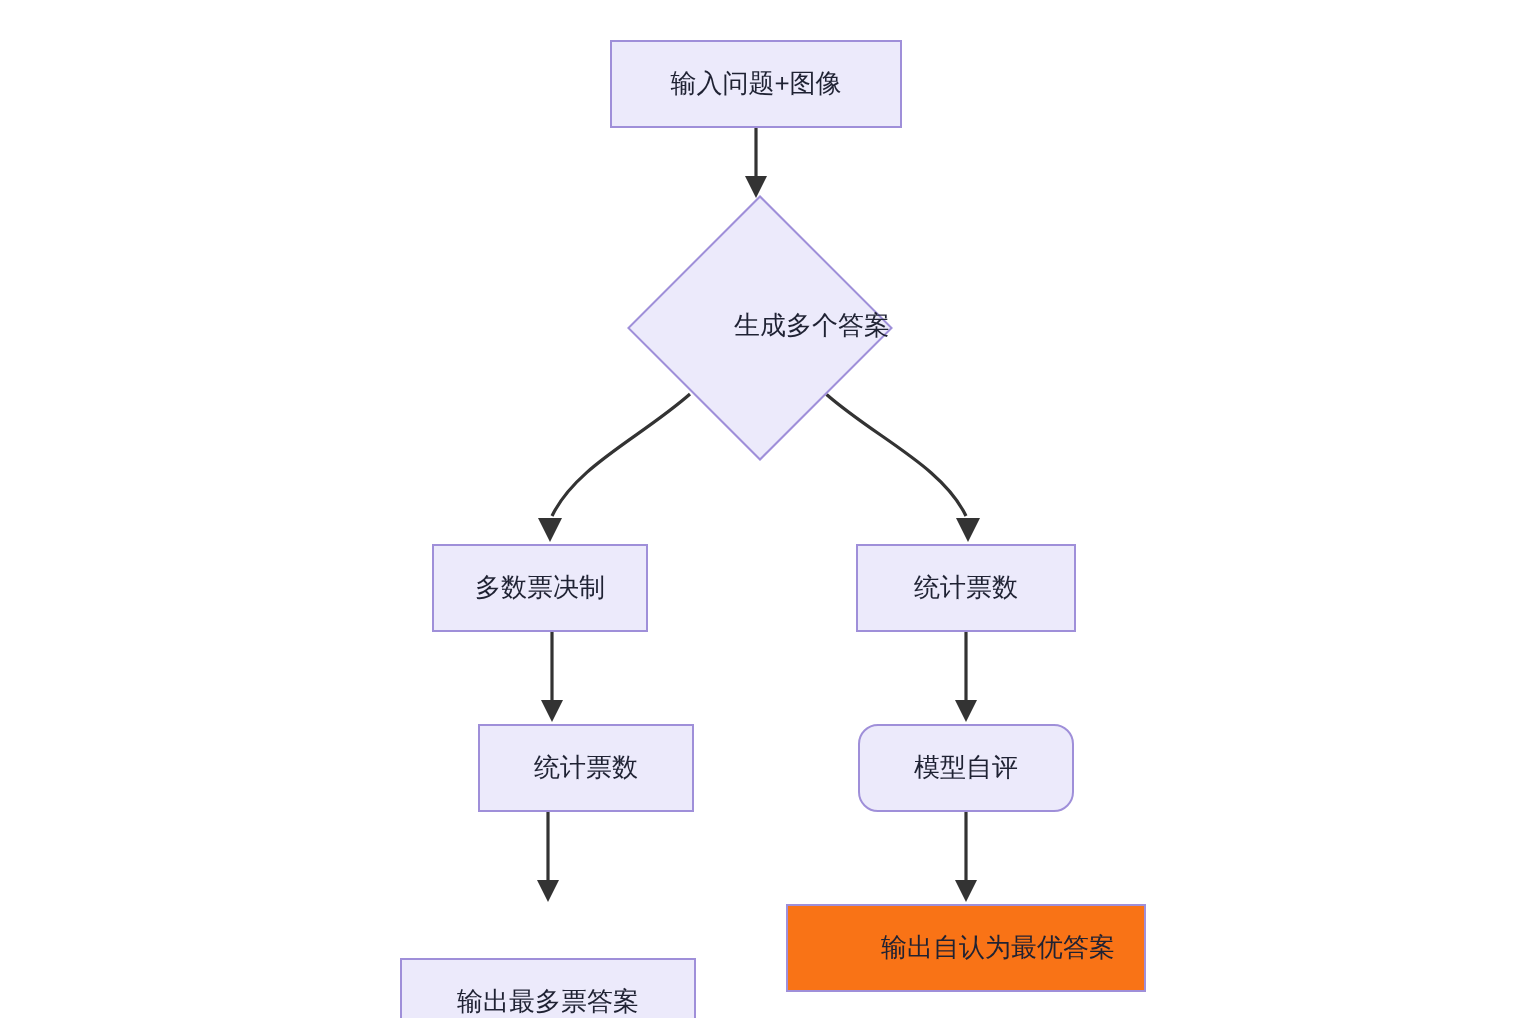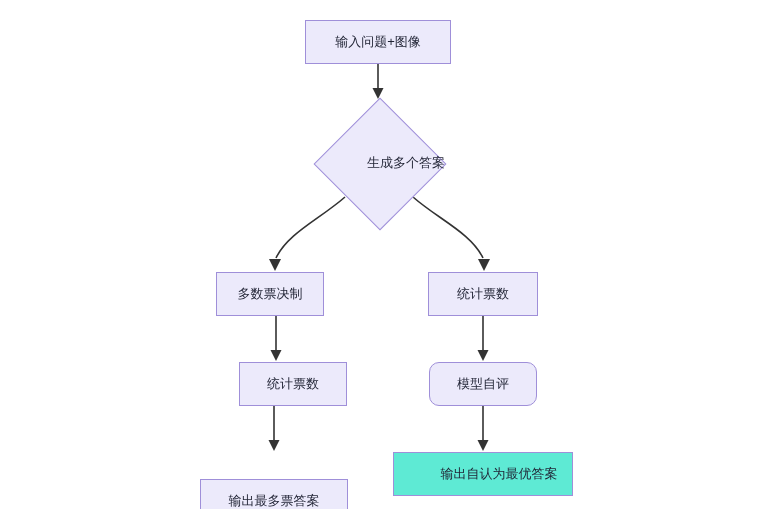--- a/index.html
+++ b/index.html
@@ -150,17 +150,17 @@
   </div>
 
   <div class="node" id="node-selfeval" style="background: rgb(236, 234, 251); border-color: rgb(159, 143, 217); color: rgb(31, 34, 51); border-radius: 10px;">
     <span class="node-label">模型自评</span>
   </div>
 
   <div class="node" id="node-outmajority" style="background: rgb(236, 234, 251); border-color: rgb(159, 143, 217); color: rgb(31, 34, 51);">
     <span class="node-label">输出最多票答案</span>
   </div>
 
-  <div class="node" id="node-outbest" style="background: #5eead4; border-color: rgb(159, 143, 217); color: rgb(31, 34, 51); padding-left: 32px;">
+  <div class="node" id="node-outbest" style="background: #f97316; border-color: rgb(159, 143, 217); color: rgb(31, 34, 51); padding-left: 32px;">
     <span class="node-label">输出自认为最优答案</span>
   </div>
 
 </div>
 
 </body></html>

